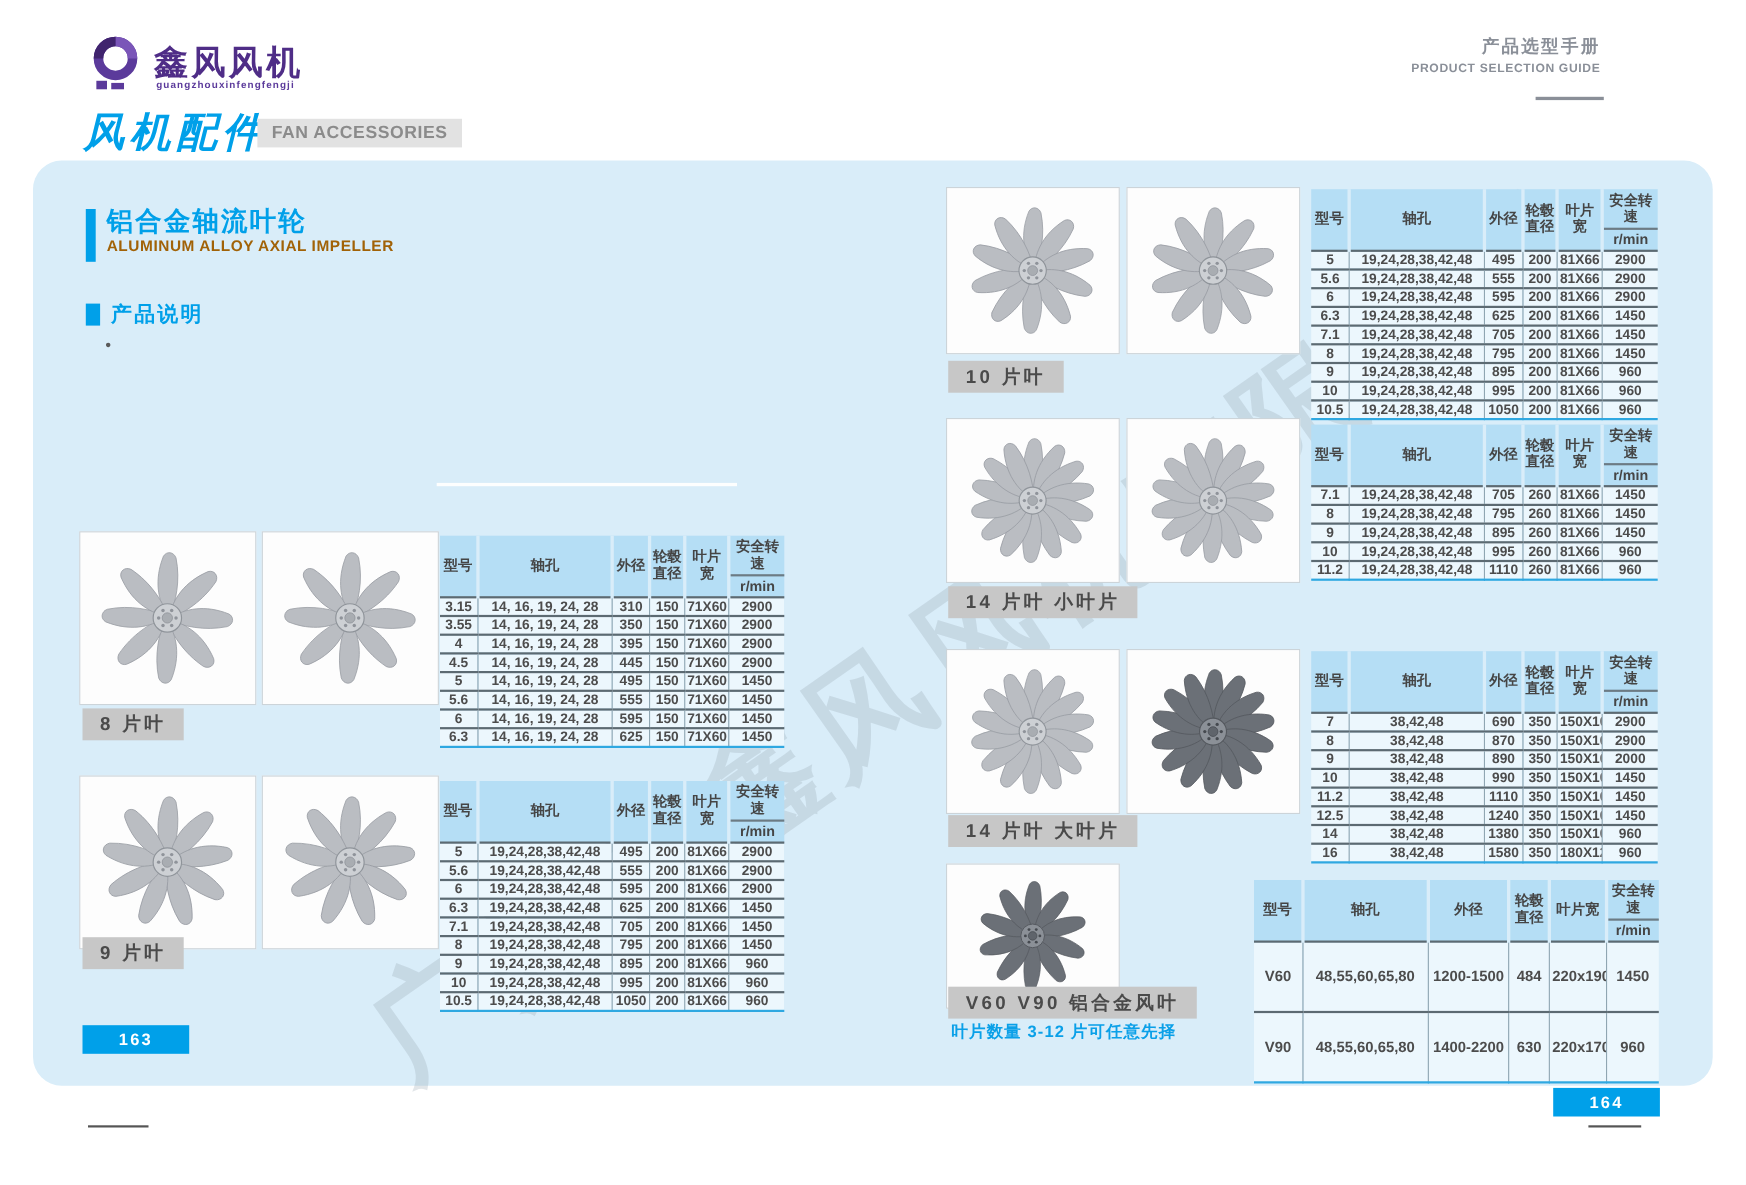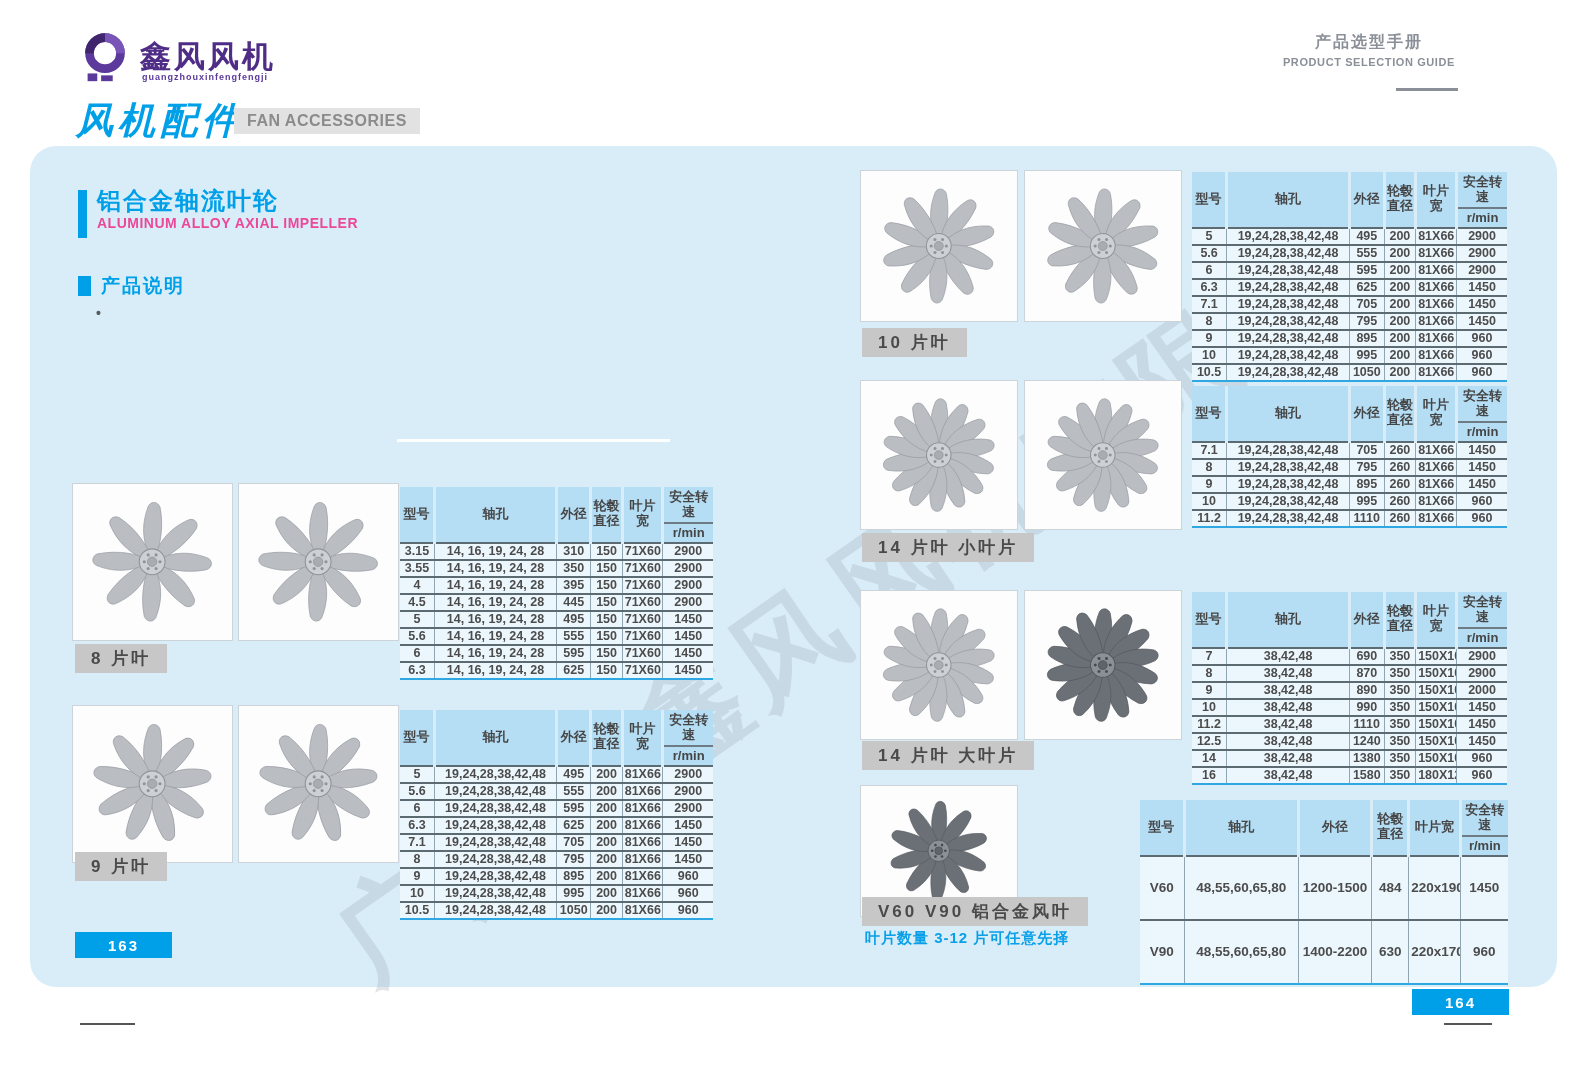--- a/index.html
+++ b/index.html
@@ -4,38 +4,38 @@
 <style>
   * { margin:0; padding:0; box-sizing:border-box; }
   html,body { background:#ffffff; }
   body { font-family:"Liberation Sans","DejaVu Sans",sans-serif; }
   .page { position:relative; width:1587px; height:1077px; background:#fff; overflow:hidden; }
 
   
   .logo-icon { position:absolute; left:76px; top:28px; width:58px; height:58px; }
   .logo-title { position:absolute; left:140px; top:36px; font-size:31px; font-weight:bold; color:#4f2d87; letter-spacing:3px; }
   .logo-tagline { position:absolute; left:142px; top:72px; font-size:9px; font-weight:bold; color:#5b3a9b; letter-spacing:1px; }
-  .guide { position:absolute; right:132px; top:32px; text-align:center; color:#8a8f98; }
+  .guide { position:absolute; right:132px; top:32px; text-align:right; color:#8a8f98; }
   .guide-cn { font-size:16px; font-weight:bold; letter-spacing:2px; }
   .guide-en { font-size:11px; font-weight:bold; letter-spacing:0.6px; margin-top:3px; }
   .guide-line { position:absolute; left:1396px; top:88px; width:62px; height:3px; background:#8a8f98; }
 
   .page-title { position:absolute; left:76px; top:96px; font-size:37px; font-weight:bold; color:#00a0e9; letter-spacing:5px;font-style:italic; }
   .page-title-en { position:absolute; left:234px; top:108px; background:#e2e2e2; color:#8b8b8b; font-size:16px; font-weight:bold; padding:4px 13px; letter-spacing:0.5px; }
 
   
   .panel { position:absolute; left:30px; top:146px; width:1527px; height:841px; background:#d9edf9; border-radius:26px; }
 
   
   .watermark { position:absolute; left:350px; top:880px; font-size:110px; font-weight:bold; color:rgba(150,164,176,0.28); letter-spacing:10px; white-space:nowrap; transform:rotate(-35deg); transform-origin:0 50%; pointer-events:none; }
 
   
   .sec-bar { position:absolute; left:78px; top:190px; width:9px; height:48px; background:#00a0e9; }
   .sec-cn { position:absolute; left:97px; top:185px; font-size:24px; font-weight:bold; color:#00a0e9; letter-spacing:2px; }
-  .sec-en { position:absolute; left:97px; top:215px; font-size:14px; font-weight:bold; color:#ec4899; letter-spacing:0.5px; }
+  .sec-en { position:absolute; left:97px; top:215px; font-size:14px; font-weight:bold; color:#a16207; letter-spacing:0.5px; }
   .desc-sq { position:absolute; left:78px; top:276px; width:13px; height:20px; background:#00a0e9; }
   .desc-title { position:absolute; left:101px; top:273px; font-size:19px; font-weight:bold; color:#00a0e9; letter-spacing:2px; }
   .desc-text { position:absolute; left:112px; top:302px; width:586px; font-size:13.5px; font-weight:600; color:#5a5a5a; line-height:2.35; text-align:justify; }
   .desc-bullet { position:absolute; left:96px; top:305px; font-size:14px; color:#5a5a5a; font-weight:bold; }
   .white-rule { position:absolute; left:397px; top:439px; width:273px; height:3px; background:#fdfefe; }
 
   
   .photo { position:absolute; background:#fdfdfd; border:1px solid #ccd4d9; display:flex; align-items:center; justify-content:center; }
   .photo svg { width:92%; height:92%; }
 

